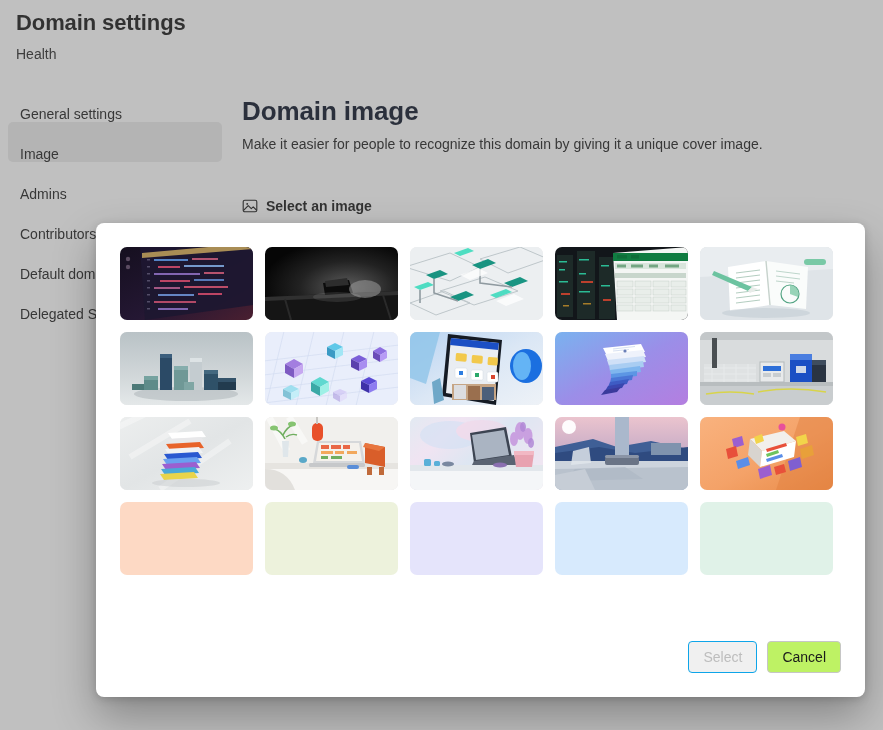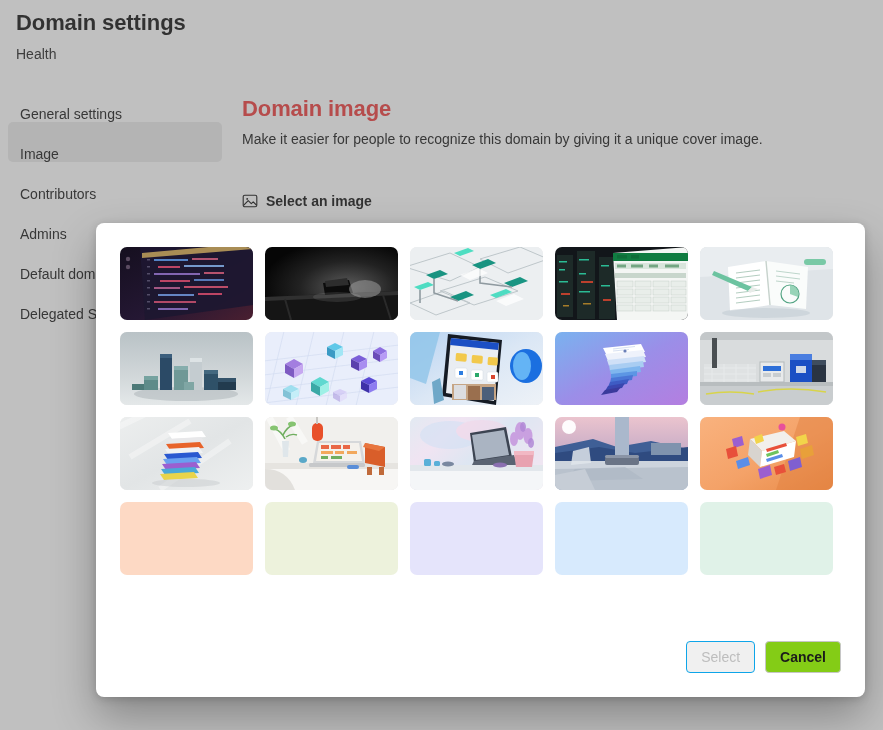--- a/index.html
+++ b/index.html
@@ -68,23 +68,23 @@
     background: #ececec;
     font-weight: 400;
   }
 
   .content {
     flex: 1;
     padding: 14px 20px 0 10px;
   }
 
   .content-title {
-    font-size: 22px;
+    font-size: 26px;
     font-weight: bold;
-    color: #ef4444;
+    color: #0f172a;
     letter-spacing: -0.1px;
   }
 
   .content-desc {
     font-size: 14px;
     color: #242424;
     margin-top: 9px;
   }
 
   .select-image-link {
@@ -169,24 +169,24 @@
   }
 
   .btn-primary-disabled {
     background: #f0f0f0;
     border: 1px solid #0ea5e9;
     color: #bdbdbd;
     cursor: default;
   }
 
   .btn-secondary {
-    background: #84cc16;
+    background: #bef264;
     border: 1px solid #c6c6c6;
     color: #1b1b1b;
-    font-weight: bold;
+    font-weight: normal;
   }
 </style>
 </head>
 <body>
 
 <div class="page">
 
   <div class="page-header">
     <div class="page-title">Domain settings</div>
     <div class="page-subtitle">Health</div>
@@ -195,24 +195,24 @@
   <div class="body-split">
 
     <nav class="sidebar">
       <div class="nav-item">
         <span>General settings</span>
       </div>
       <div class="nav-item selected">
         <span>Image</span>
       </div>
       <div class="nav-item">
-        <span>Contributors</span>
+        <span>Admins</span>
       </div>
       <div class="nav-item">
-        <span>Admins</span>
+        <span>Contributors</span>
       </div>
       <div class="nav-item">
         <span>Default doma</span>
       </div>
       <div class="nav-item">
         <span>Delegated Se</span>
       </div>
     </nav>
 
     <main class="content">

